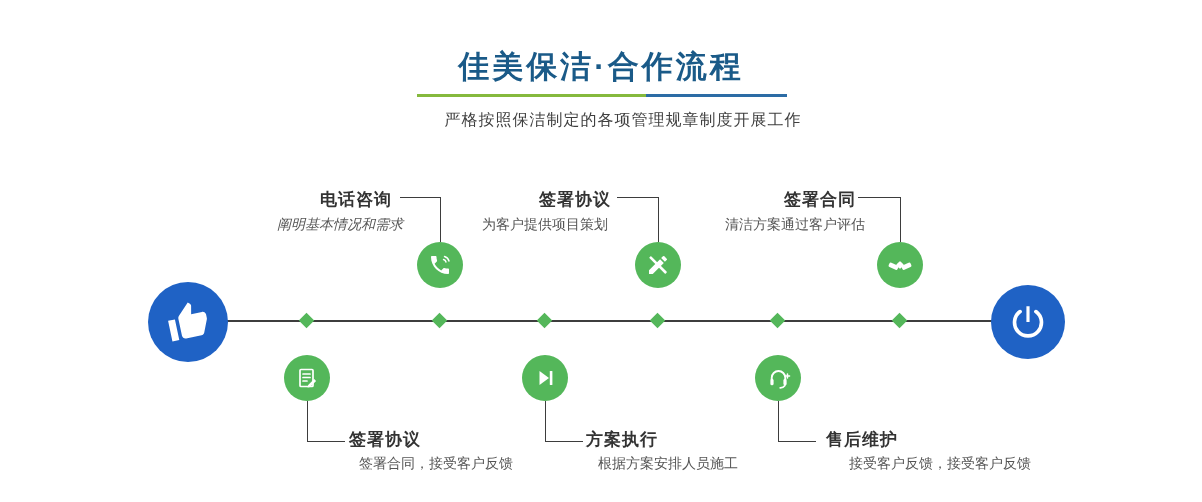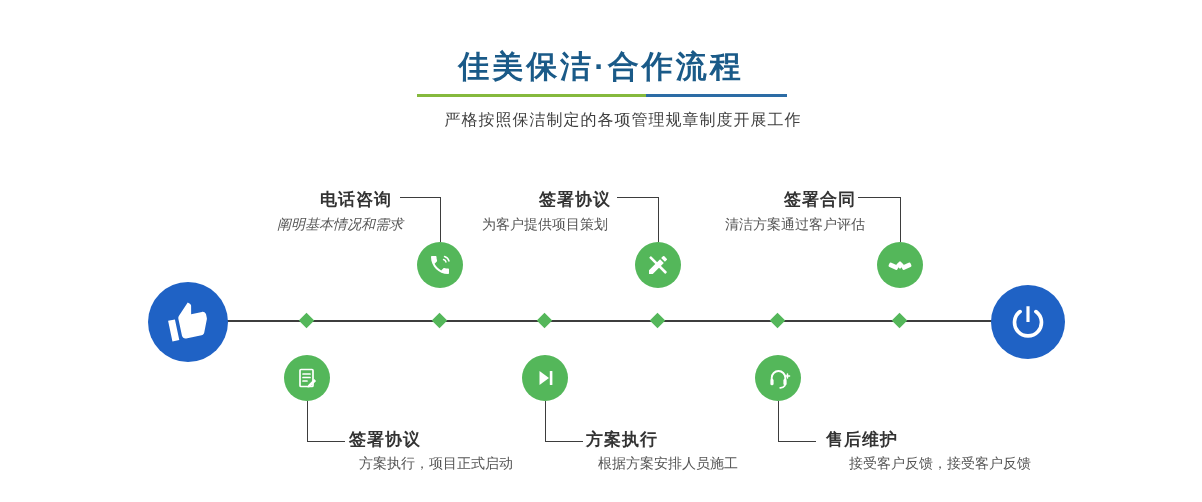--- a/index.html
+++ b/index.html
@@ -162,21 +162,21 @@
   <div class="gcircle" style="left:284px; top:355px;">
     <svg width="24" height="24" viewBox="0 0 24 24">
       <rect x="5" y="3.5" width="13" height="17" rx="1" fill="none" stroke="#ffffff" stroke-width="1.7"></rect>
       <path d="M8 8h7M8 11.5h7M8 15h4" fill="none" stroke="#ffffff" stroke-width="1.7" stroke-linecap="round"></path>
       <path d="M13.2 19l6-6 1.9 1.9-6 6-2.5.6z" fill="#ffffff"></path>
     </svg>
   </div>
   <div class="vline" style="left:307px; top:401px; height:40px;"></div>
   <div class="hline" style="left:307px; top:441px; width:38px;"></div>
   <div class="step-title" style="left:325px; top:428px;">签署协议</div>
-  <div class="step-desc" style="left:326px; top:455px;">方案执行，项目正式启动</div>
+  <div class="step-desc" style="left:326px; top:455px;">签署合同，接受客户反馈</div>
 
   <div class="gcircle" style="left:522px; top:355px;">
     <svg width="24" height="24" viewBox="0 0 24 24">
       <path fill="#ffffff" d="M6.5 5v14l9.5-7z"></path>
       <rect x="16.8" y="5" width="2.6" height="14" rx="0.6" fill="#ffffff"></rect>
     </svg>
   </div>
   <div class="vline" style="left:545px; top:401px; height:40px;"></div>
   <div class="hline" style="left:545px; top:441px; width:38px;"></div>
   <div class="step-title" style="left:562px; top:428px;">方案执行</div>

